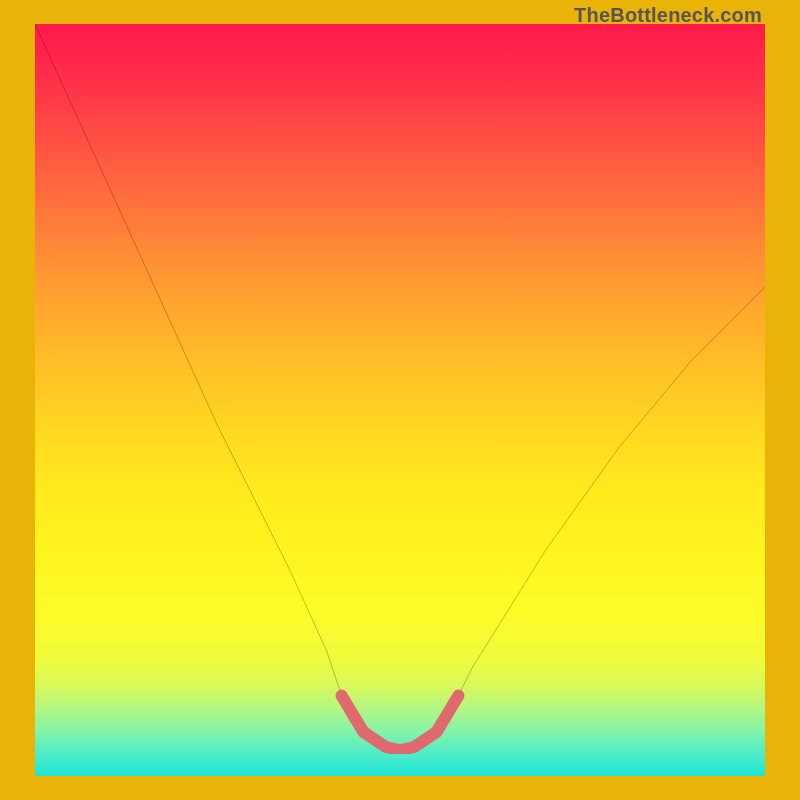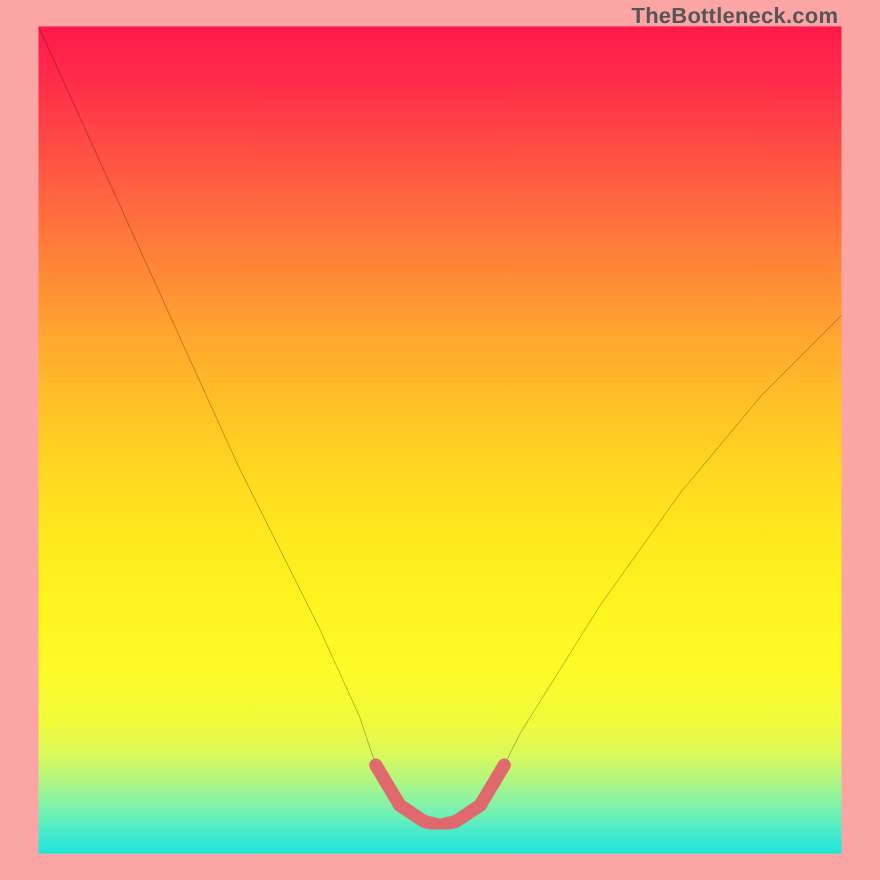--- a/index.html
+++ b/index.html
@@ -8,21 +8,21 @@
     width: 800px;
     height: 800px;
     overflow: hidden;
     background: #000;
     font-family: Arial, Helvetica, sans-serif;
   }
   .frame {
     position: relative;
     width: 800px;
     height: 800px;
-    background: #fca5a5;
+    background: #eab308;
   }
   .plot-area {
     position: absolute;
     left: 35px;
     top: 24px;
     width: 730px;
     height: 752px;
   }
   .gradient-bg {
     position: absolute;

